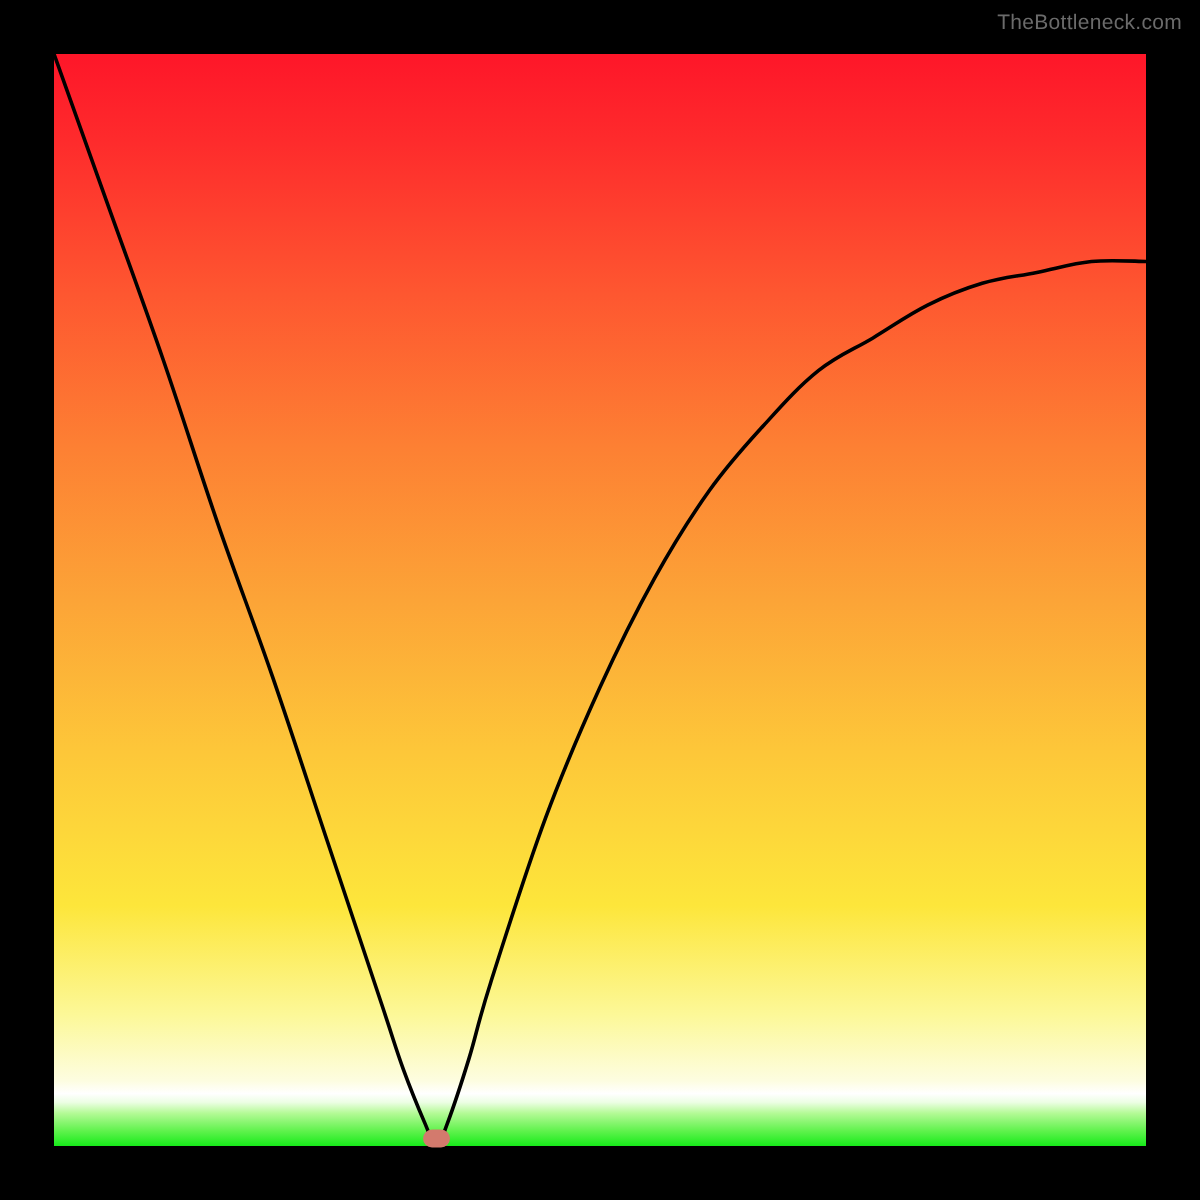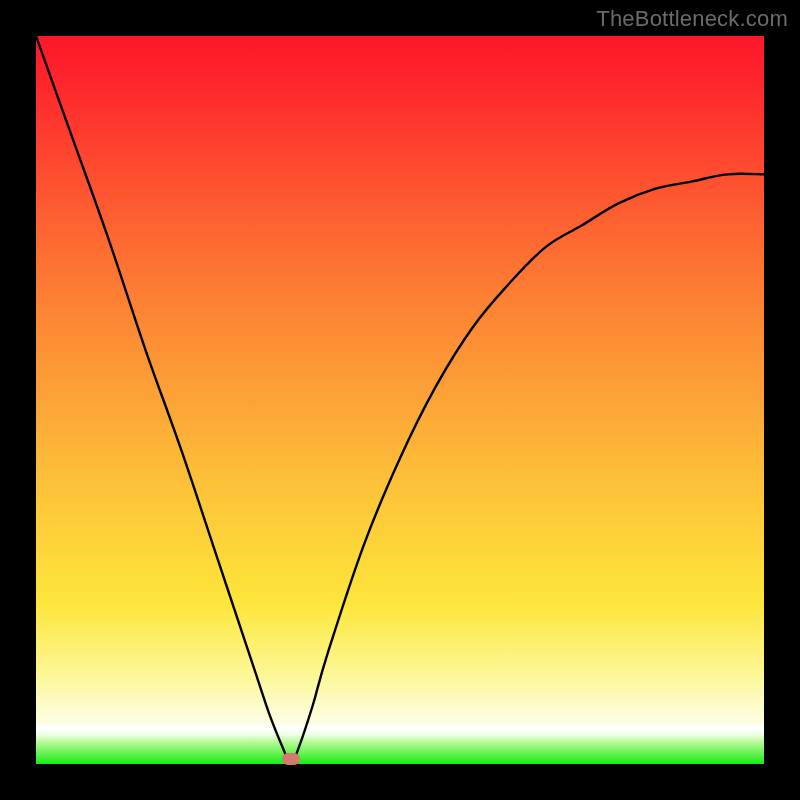--- a/index.html
+++ b/index.html
@@ -42,21 +42,21 @@
       #b4fa96 97%,
       #61f24e 98.6%,
       #17eb1a 100%
     );
   }
   .watermark {
     position: absolute;
     top: 6px;
     right: 12px;
     color: #6b6b6b;
-    font-size: 22px;
+    font-size: 14px;
     letter-spacing: 0.2px;
     font-weight: 400;
   }
   svg.curve {
     position: absolute;
     left: 0;
     top: 0;
   }
   .marker {
     position: absolute;

